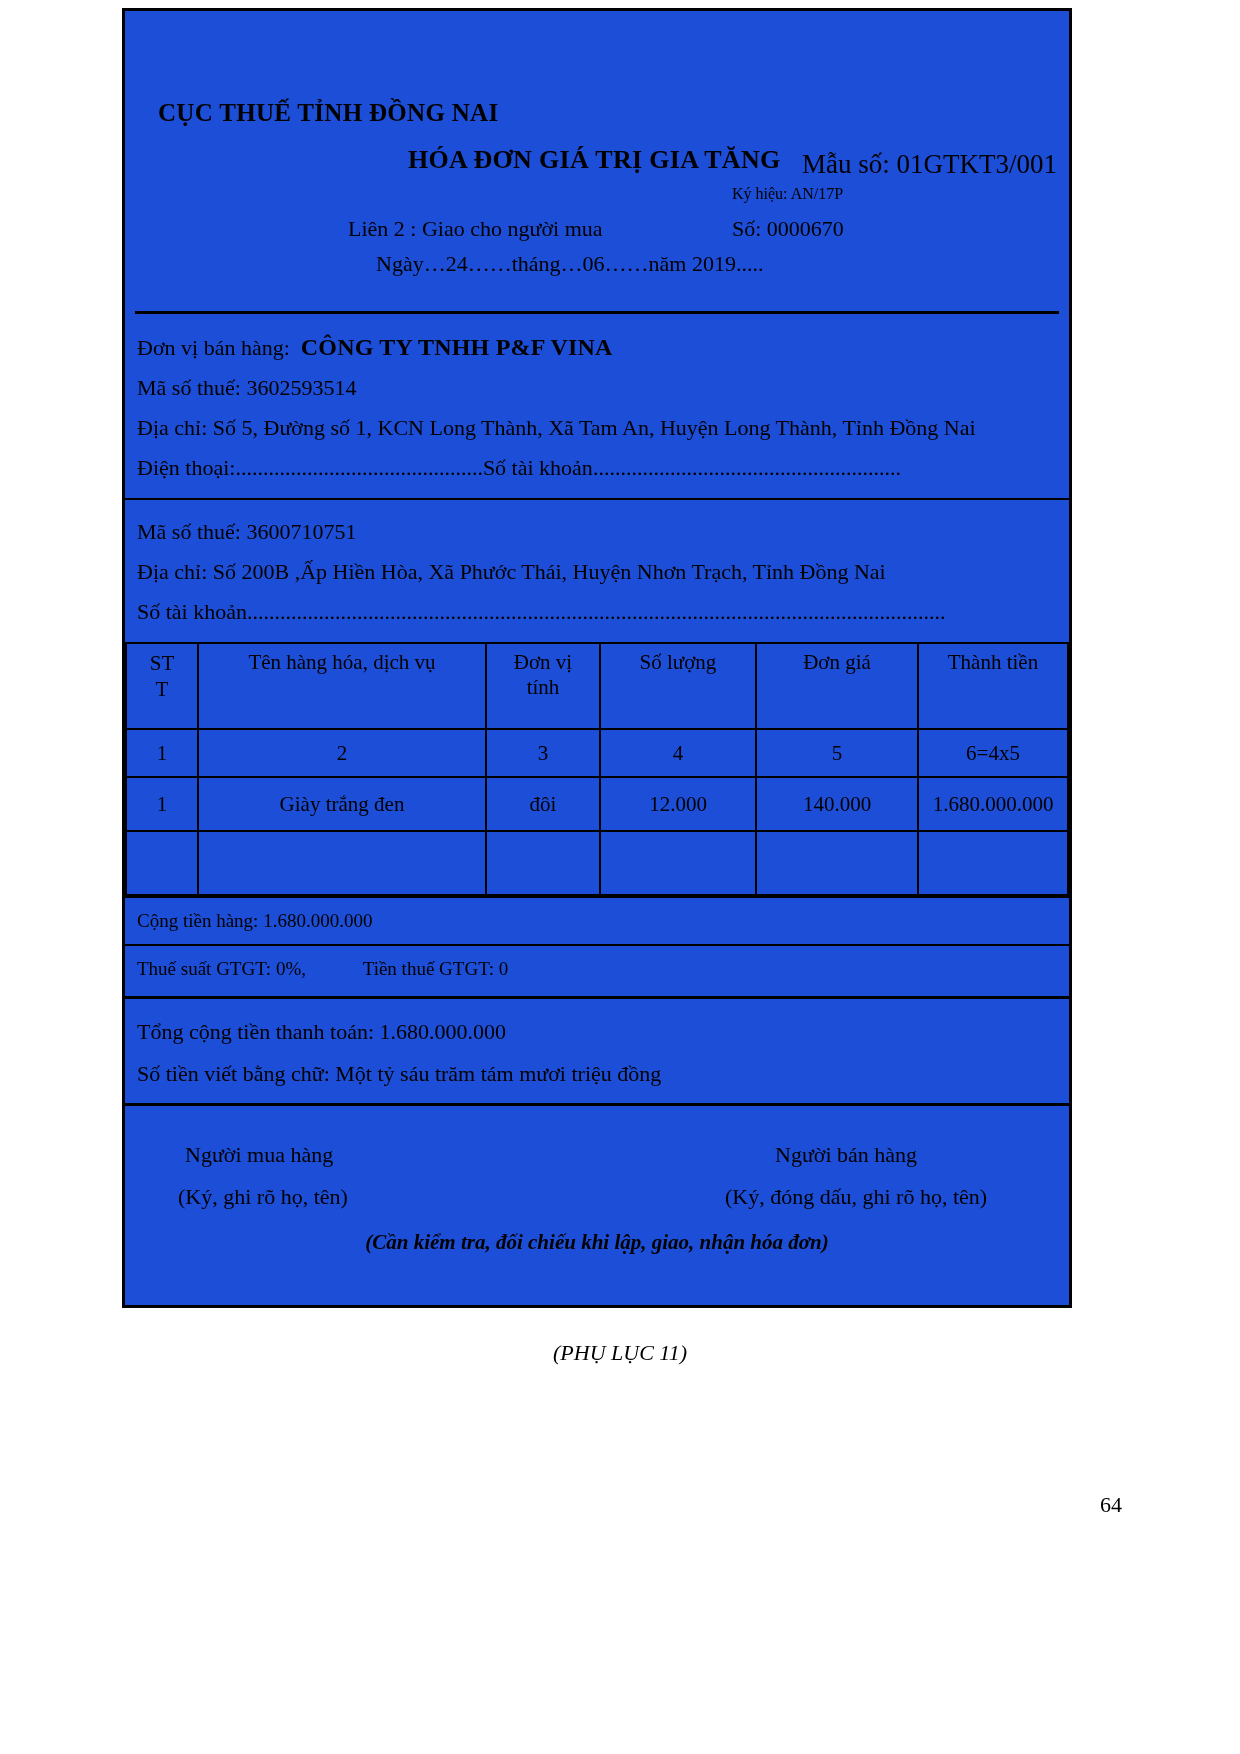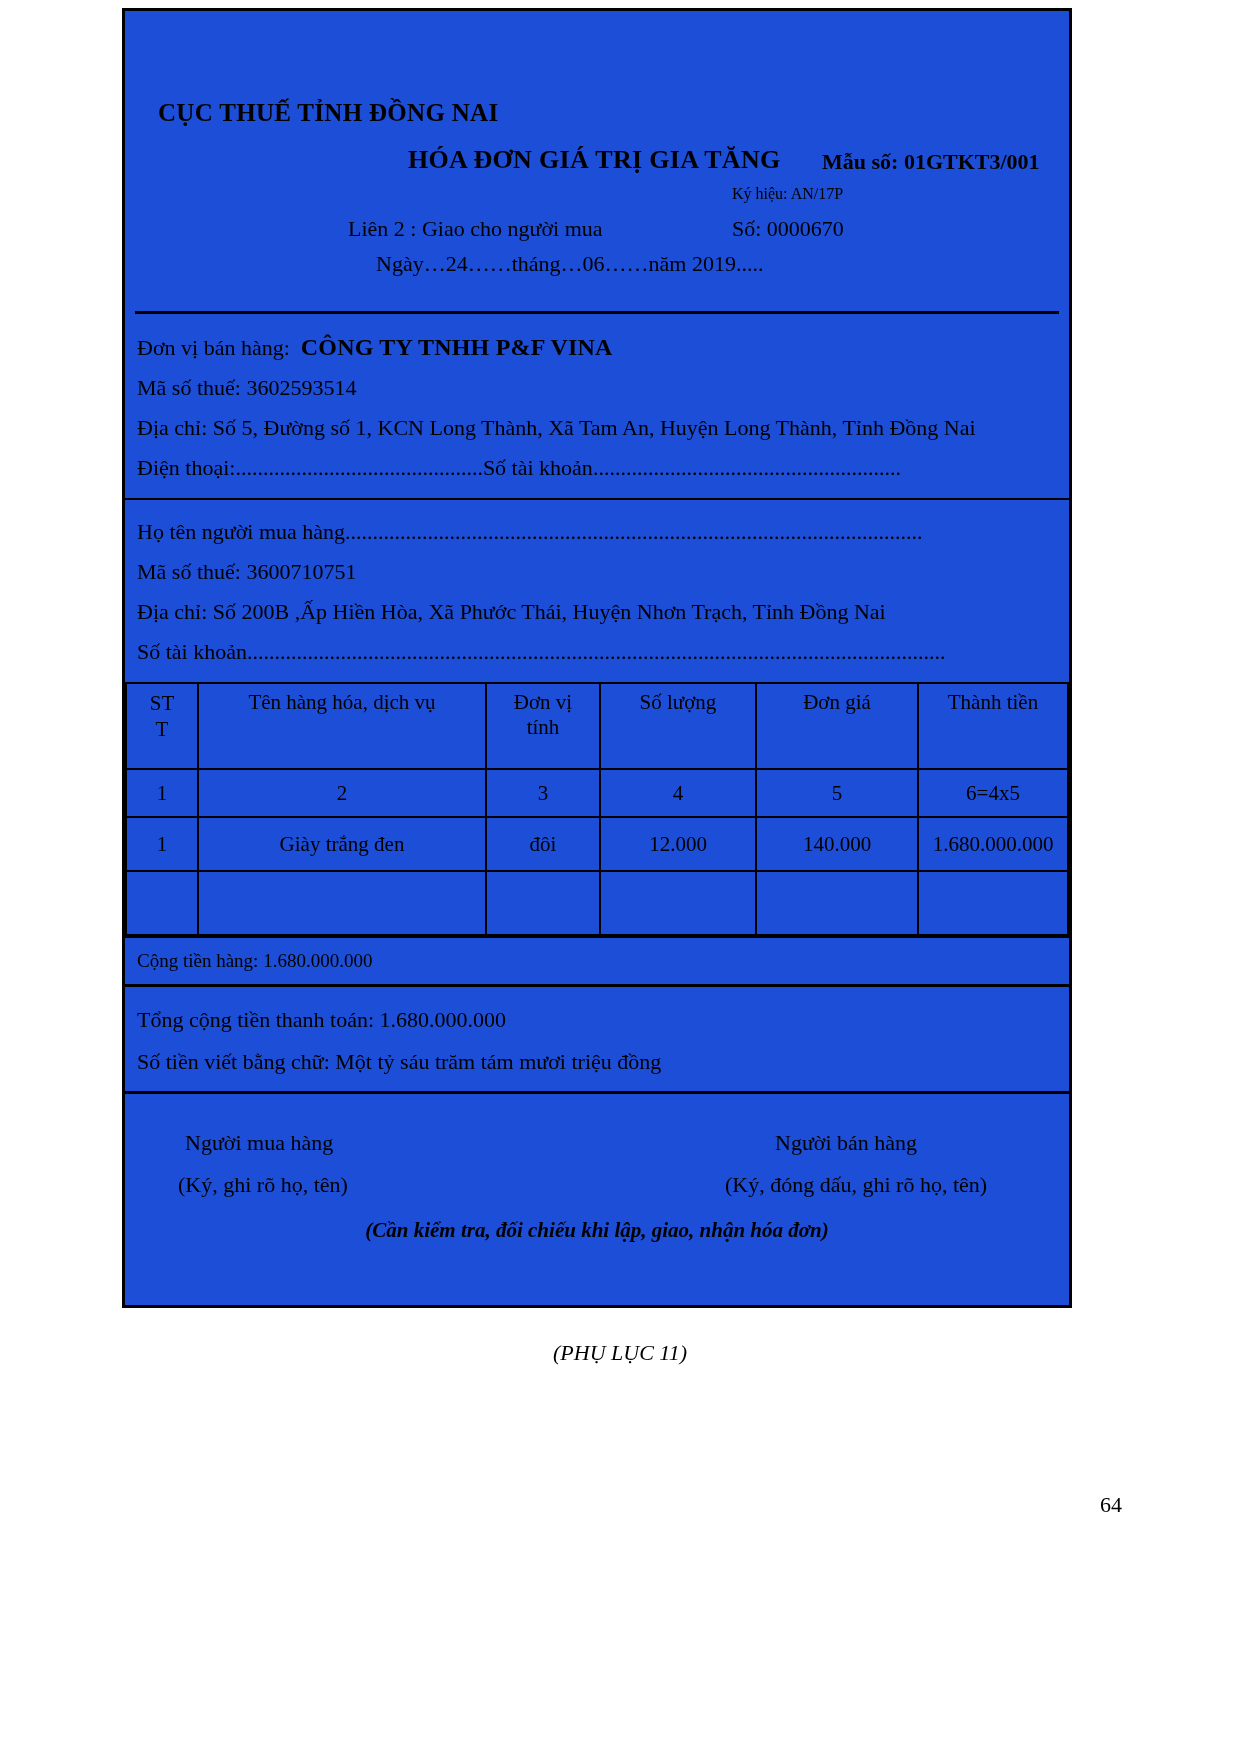--- a/index.html
+++ b/index.html
@@ -45,25 +45,24 @@
   .doc-title {
     position: absolute;
     left: 283px;
     top: 134px;
     font-size: 26px;
     font-weight: bold;
     letter-spacing: 0.3px;
   }
   .form-no {
     position: absolute;
-    left: 697px;
+    left: 677px;
     top: 138px;
-    font-size: 22px;
-    white-space: nowrap;
-    font-weight: bold;
+    font-size: 27px;
+    white-space: nowrap;
   }
   .serial-no {
     position: absolute;
     left: 607px;
     top: 174px;
     font-size: 16px;
     white-space: nowrap;
   }
   .copy-line {
     position: absolute;
@@ -273,23 +272,20 @@
       <span>Số 5, Đường số 1, KCN Long Thành, Xã Tam An, Huyện Long Thành, Tỉnh Đồng Nai</span>
     </div>
     <div class="party-line">
       <span>Điện thoại:</span><span class="dots">.............................................</span><span>Số tài khoản</span><span class="dots">........................................................</span>
     </div>
   </div>
 
   <div class="rule-thin"></div>
 
   <div class="party-block">
-    <div class="party-line">
-      <span>Họ tên người mua hàng</span><span class="dots">.........................................................................................................</span>
-    </div>
     <div class="party-line">
       <span>Mã số thuế:</span>
       <span>3600710751</span>
     </div>
     <div class="party-line">
       <span>Địa chỉ:</span>
       <span>Số 200B ,Ấp Hiền Hòa, Xã Phước Thái, Huyện Nhơn Trạch, Tỉnh Đồng Nai</span>
     </div>
     <div class="party-line">
       <span>Số tài khoản</span><span class="dots">...............................................................................................................................</span>
@@ -339,20 +335,26 @@
         <td></td>
       </tr>
     </tbody>
   </table>
 
   <div class="totals-row">
     <span>Cộng tiền hàng:</span>
     <span>1.680.000.000</span>
   </div>
 
+  <div class="totals-row tall">
+    <span class="tax-rate-label">Thuế suất GTGT:</span>
+    <span>0%,</span>
+    <span class="tax-amount-label">Tiền thuế GTGT:</span>
+    <span>0</span>
+  </div>
 
   <div class="grand-block">
     <div class="grand-line">
       <span>Tổng cộng tiền thanh toán:</span>
       <span>1.680.000.000</span>
     </div>
     <div class="grand-line">
       <span>Số tiền viết bằng chữ:</span>
       <span>Một tỷ sáu trăm tám mươi triệu đồng</span>
     </div>

